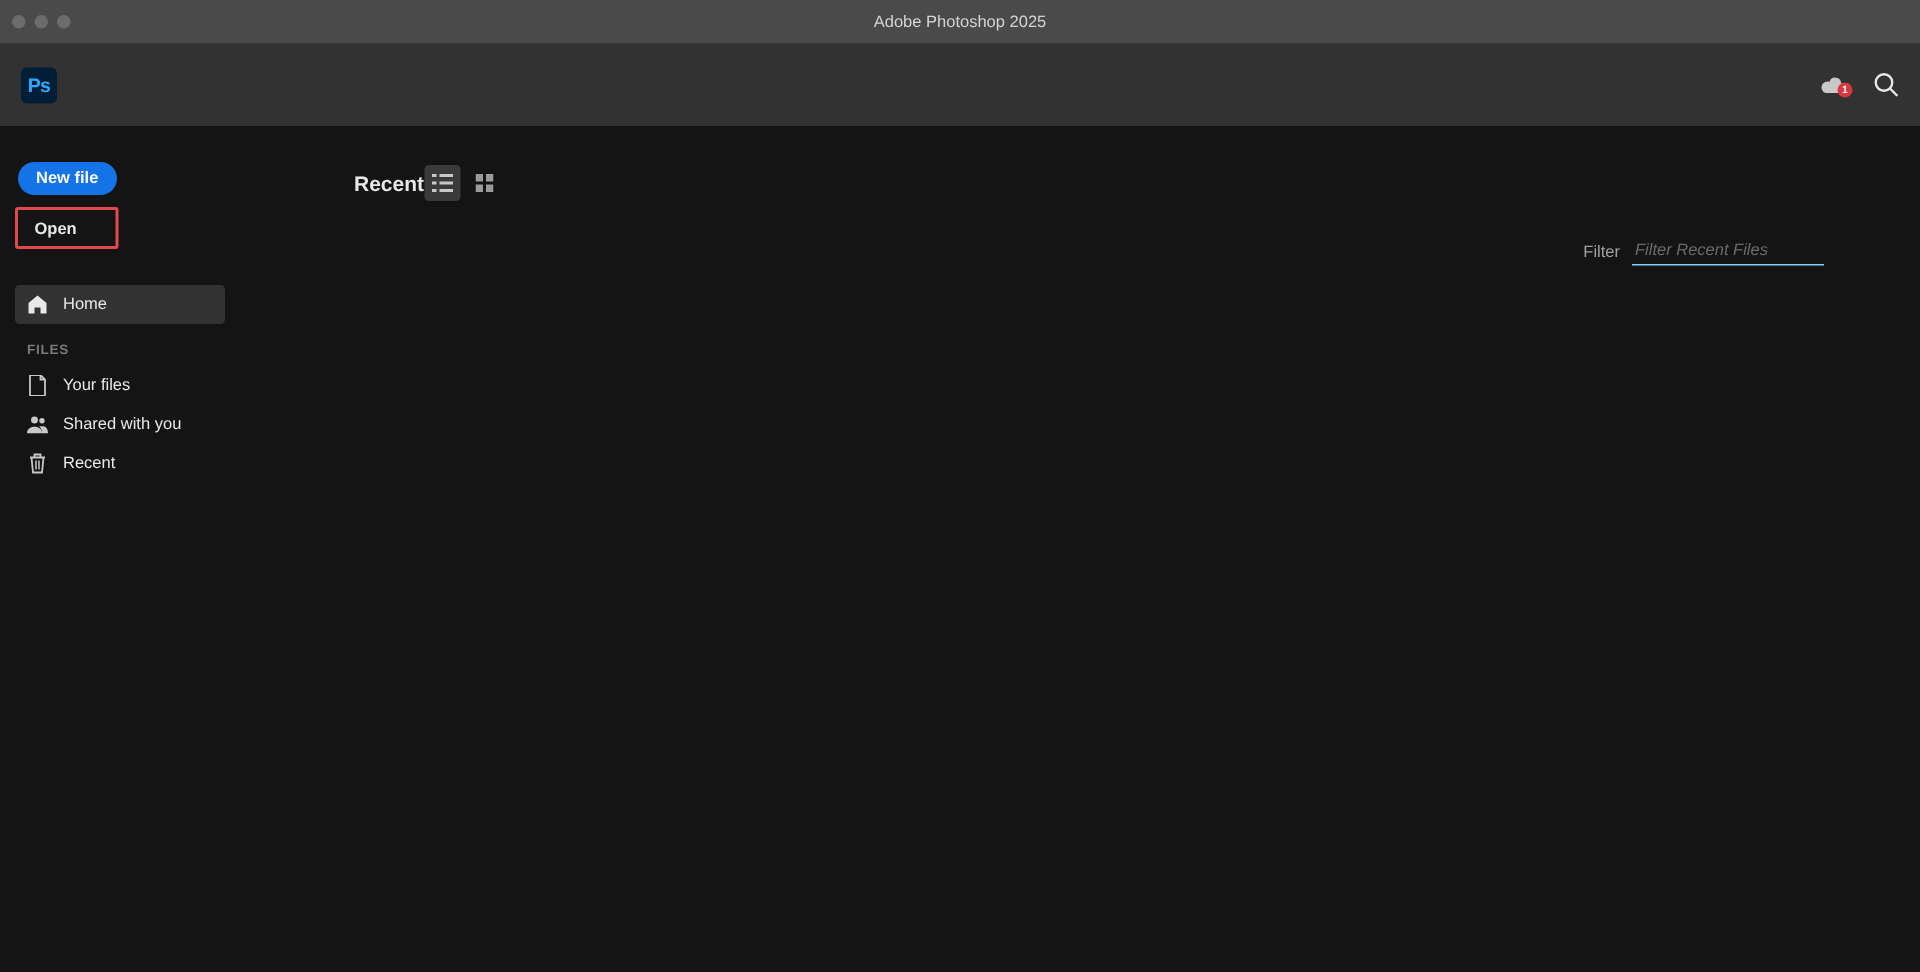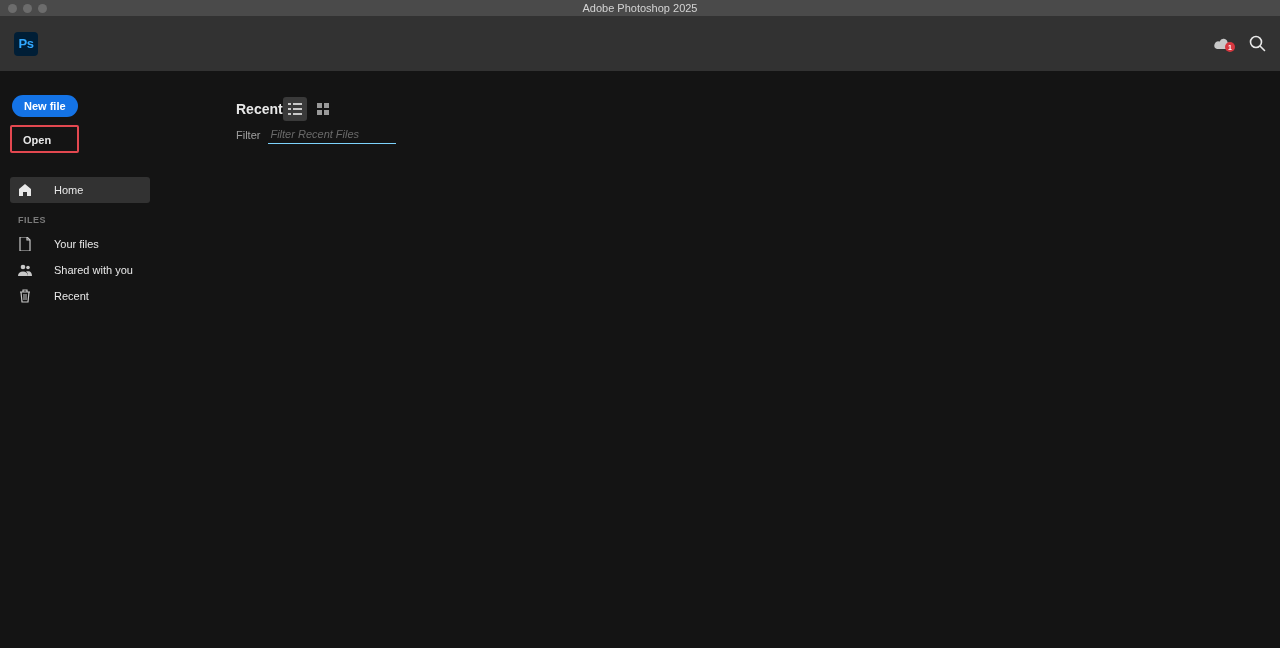--- a/index.html
+++ b/index.html
@@ -5,21 +5,21 @@
 * { margin: 0; padding: 0; box-sizing: border-box; }
 body {
   font-family: -apple-system, BlinkMacSystemFont, "Segoe UI", sans-serif;
   background: #141414;
   color: #e8e8e8;
   width: 1280px;
   height: 648px;
   overflow: hidden;
 }
 .titlebar {
-  height: 16px;
+  height: 29px;
   background: #4a4a4a;
   display: flex;
   align-items: center;
   padding: 0 8px;
   position: relative;
 }
 .traffic-lights { display: flex; gap: 6px; }
 .traffic-light { width: 9px; height: 9px; border-radius: 50%; background: #6c6c6c; }
 .window-title {
   position: absolute; left: 0; right: 0; text-align: center;
@@ -54,21 +54,21 @@
 .btn-open-wrap {
   border: 2px solid #e34850; border-radius: 2px;
   padding: 3px 6px 3px 6px; width: 69px; margin-left: 0px;
 }
 .btn-open {
   background: transparent; color: #e8e8e8; border: none;
   font-size: 11px; font-weight: 600; cursor: pointer; padding: 2px 5px;
 }
 .sidebar-spacer { height: 24px; }
 .sidebar-item {
-  display: flex; align-items: center; gap: 22px;
+  display: flex; align-items: center; gap: 10px;
   padding: 6px 8px; border-radius: 3px; font-size: 11px;
   cursor: pointer;
 }
 .sidebar-item.active { background: #323232; }
 .sidebar-heading {
   font-size: 9px; letter-spacing: 0.5px; color: #7a7a7a;
   padding: 12px 8px 6px 8px; font-weight: 600;
 }
 .sidebar-icon { width: 14px; height: 14px; display:flex; align-items:center; justify-content:center; flex-shrink:0; }
 .content {
@@ -77,22 +77,22 @@
 }
 .content-header { display: flex; align-items: center; }
 .recent-title { font-size: 14px; font-weight: 700; }
 .view-toggle { display: flex; gap: 4px; }
 .view-btn {
   width: 24px; height: 24px; display: flex; align-items: center;
   justify-content: center; border-radius: 3px; cursor: pointer;
 }
 .view-btn.active { background: #3a3a3a; }
 .filter-row {
-  display: flex; align-items: center;
-  gap: 8px; margin-top: 4px;
+  display: flex; justify-content: flex-end; align-items: center;
+  gap: 8px; margin-top: 24px;
 }
 .filter-label { font-size: 11px; color: #a0a0a0; }
 .filter-input {
   background: transparent; border: none;
   border-bottom: 1px solid #7dd3fc; color: #e8e8e8;
   font-size: 11px; font-style: italic; padding: 3px 2px; width: 128px;
 }
 .filter-input::placeholder { color: #6a6a6a; font-style: italic; }
 svg { display: block; }
 </style>

